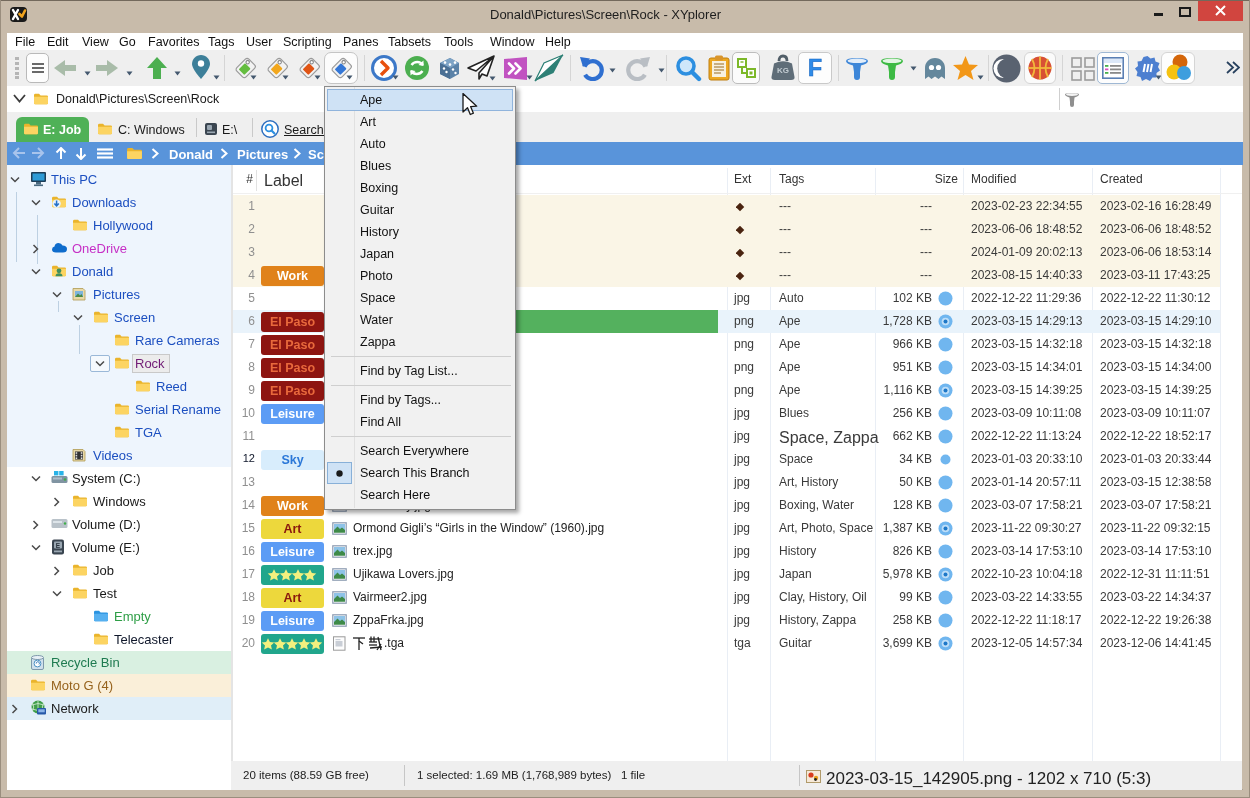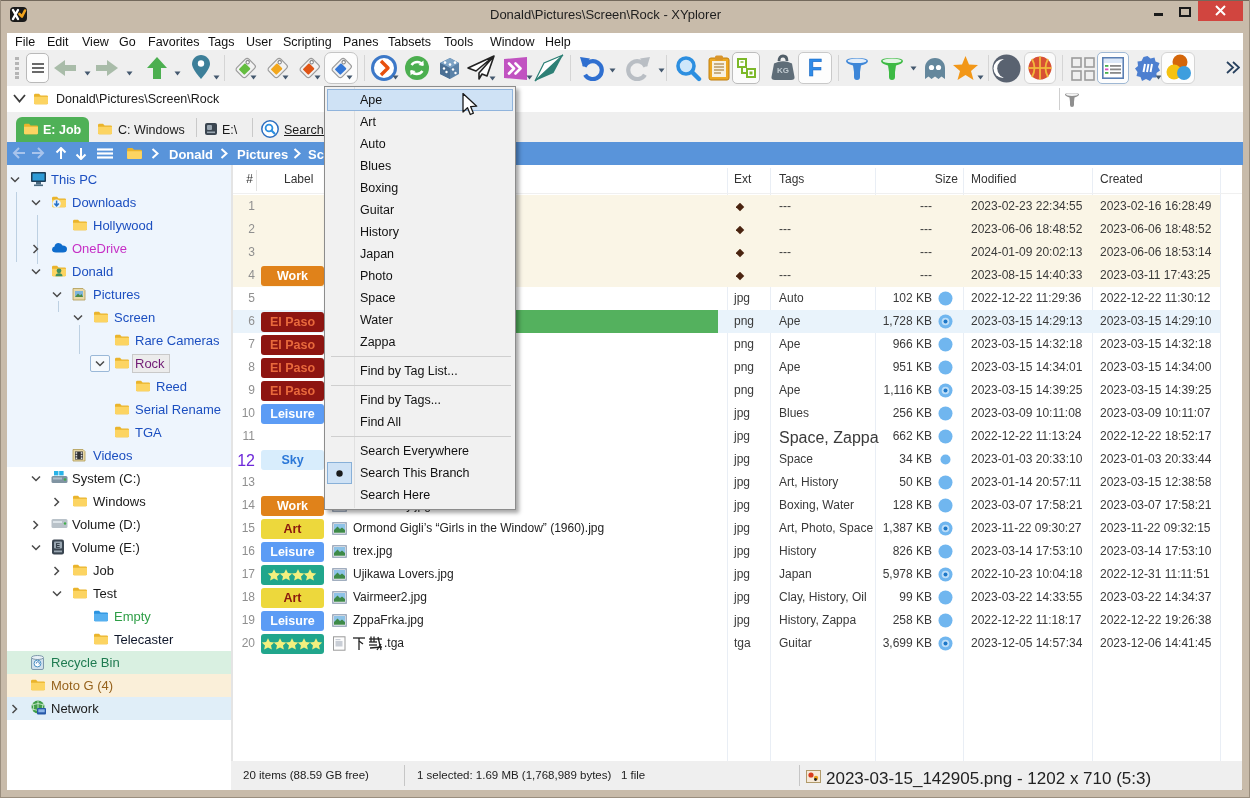--- a/index.html
+++ b/index.html
@@ -583,21 +583,21 @@
 <div class="ab " style="left:233px;top:165px;width:1009px;height:625px;background:#fff"></div>
 <div class="ab " style="left:727px;top:168px;width:1px;height:593px;background:#e9eef5"></div>
 <div class="ab " style="left:770px;top:168px;width:1px;height:593px;background:#e9eef5"></div>
 <div class="ab " style="left:875px;top:168px;width:1px;height:593px;background:#e9eef5"></div>
 <div class="ab " style="left:963px;top:168px;width:1px;height:593px;background:#e9eef5"></div>
 <div class="ab " style="left:1092px;top:168px;width:1px;height:593px;background:#e9eef5"></div>
 <div class="ab " style="left:1220px;top:168px;width:1px;height:593px;background:#e9eef5"></div>
 <div class="ab " style="left:256px;top:170px;width:1px;height:21px;background:#e2e2e2"></div>
 <div class="ab " style="left:330px;top:170px;width:1px;height:21px;background:#e2e2e2"></div>
 <div class="ab txt" style="right:997px;left:auto;top:172px;font-size:12px;color:#333;font-weight:normal;">#</div>
-<div class="ab txt" style="left:264px;top:172px;font-size:12px;color:#333;font-weight:normal;margin-left:20px;">Label</div>
+<div class="ab txt" style="left:264px;top:172px;font-size:16px;color:#333;font-weight:normal;">Label</div>
 <div class="ab txt" style="left:734px;top:172px;font-size:12px;color:#333;font-weight:normal;">Ext</div>
 <div class="ab txt" style="left:779px;top:172px;font-size:12px;color:#333;font-weight:normal;">Tags</div>
 <div class="ab txt" style="right:292px;left:auto;top:172px;font-size:12px;color:#333;font-weight:normal;">Size</div>
 <div class="ab txt" style="left:971px;top:172px;font-size:12px;color:#333;font-weight:normal;">Modified</div>
 <div class="ab txt" style="left:1100px;top:172px;font-size:12px;color:#333;font-weight:normal;">Created</div>
 <div class="ab " style="left:233px;top:193px;width:1009px;height:1px;background:#f0f0f0"></div>
 <div class="ab " style="left:233px;top:195px;width:987px;height:23px;background:#faf5e6"></div>
 <div class="ab txt" style="right:995px;left:auto;top:199px;font-size:12px;color:#8f8f8f;font-weight:normal;">1</div>
 <div class="ab txt" style="left:734px;top:199px;font-size:12px;color:#3a3a3a;font-weight:normal;"></div>
 <svg class="ab" style="left:736px;top:203px;" width="9" height="9" viewBox="0 0 9 9">
@@ -705,21 +705,21 @@
 <div class="ab txt" style="left:1100px;top:406px;font-size:12px;color:#3a3a3a;font-weight:normal;">2023-03-09 10:11:07</div>
 <div class="ab txt" style="right:995px;left:auto;top:429px;font-size:12px;color:#8f8f8f;font-weight:normal;">11</div>
 <div class="ab txt" style="left:734px;top:429px;font-size:12px;color:#3a3a3a;font-weight:normal;">jpg</div>
 <div class="ab txt" style="left:779px;top:429px;font-size:16px;color:#3a3a3a;font-weight:normal;">Space, Zappa</div>
 <div class="ab txt" style="right:318px;left:auto;top:429px;font-size:12px;color:#3a3a3a;font-weight:normal;">662 KB</div>
 <svg class="ab" style="left:938px;top:429px;" width="15" height="15" viewBox="0 0 15 15">
     <circle cx="7.5" cy="7.5" r="7" fill="#70b6ef"></circle>
   </svg>
 <div class="ab txt" style="left:971px;top:429px;font-size:12px;color:#3a3a3a;font-weight:normal;">2022-12-22 11:13:24</div>
 <div class="ab txt" style="left:1100px;top:429px;font-size:12px;color:#3a3a3a;font-weight:normal;">2022-12-22 18:52:17</div>
-<div class="ab txt" style="right:995px;left:auto;top:452px;font-size:16px;color:#6d28d9;font-weight:normal;">12</div>
+<div class="ab txt" style="right:995px;left:auto;top:452px;font-size:11px;color:#0f172a;font-weight:normal;">12</div>
 <div class="ab " style="left:261px;top:449.5px;width:63px;height:20px;background:#d8edfc;border-radius:3px;color:#2b78d8;font-size:12.5px;text-align:center;line-height:20px;font-weight:bold">Sky</div>
 <div class="ab txt" style="left:734px;top:452px;font-size:12px;color:#3a3a3a;font-weight:normal;">jpg</div>
 <div class="ab txt" style="left:779px;top:452px;font-size:12px;color:#3a3a3a;font-weight:normal;">Space</div>
 <div class="ab txt" style="right:318px;left:auto;top:452px;font-size:12px;color:#3a3a3a;font-weight:normal;">34 KB</div>
 <svg class="ab" style="left:940px;top:454px;" width="11" height="11" viewBox="0 0 11 11">
     <circle cx="5.5" cy="5.5" r="5" fill="#70b6ef"></circle>
   </svg>
 <div class="ab txt" style="left:971px;top:452px;font-size:12px;color:#3a3a3a;font-weight:normal;">2023-01-03 20:33:10</div>
 <div class="ab txt" style="left:1100px;top:452px;font-size:12px;color:#3a3a3a;font-weight:normal;">2023-01-03 20:33:44</div>
 <div class="ab txt" style="right:995px;left:auto;top:475px;font-size:12px;color:#8f8f8f;font-weight:normal;">13</div>

